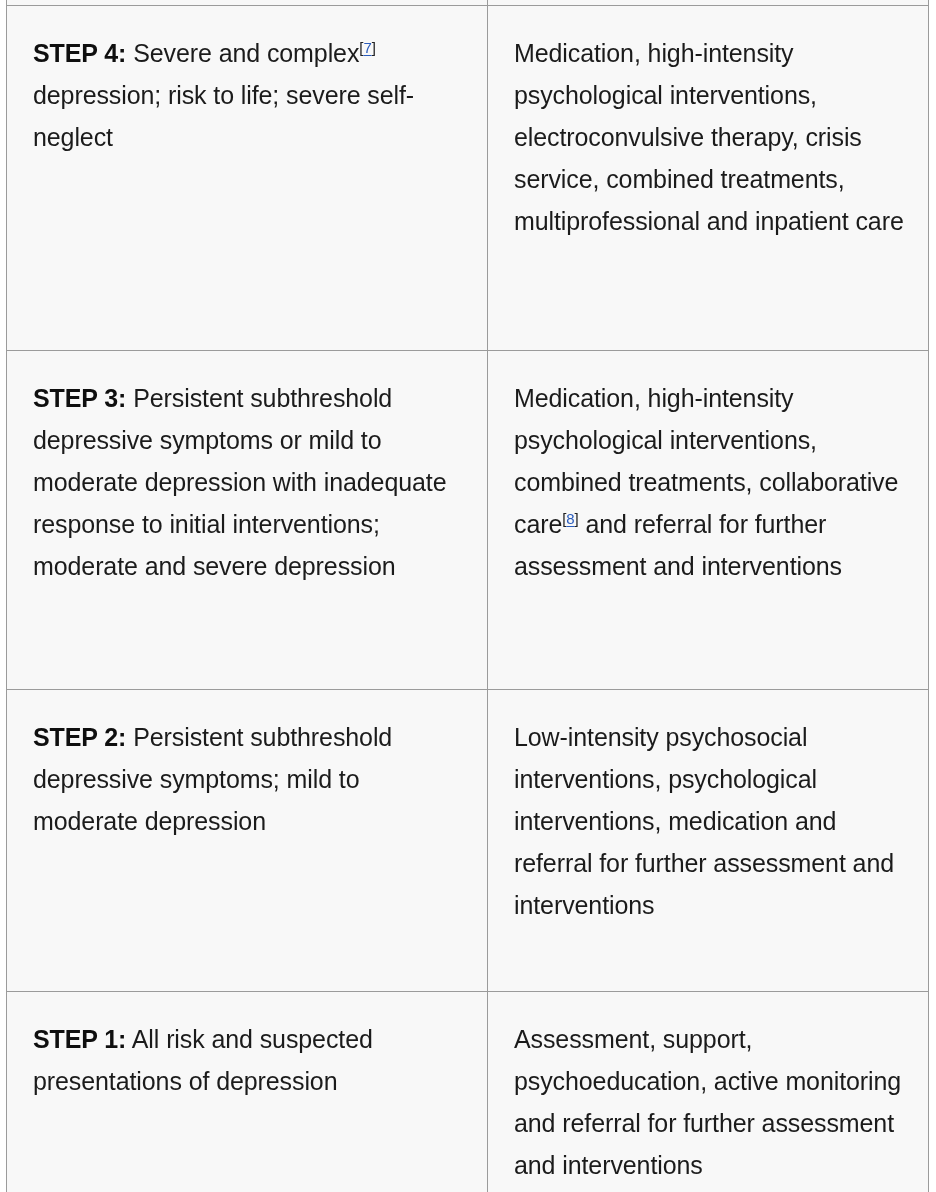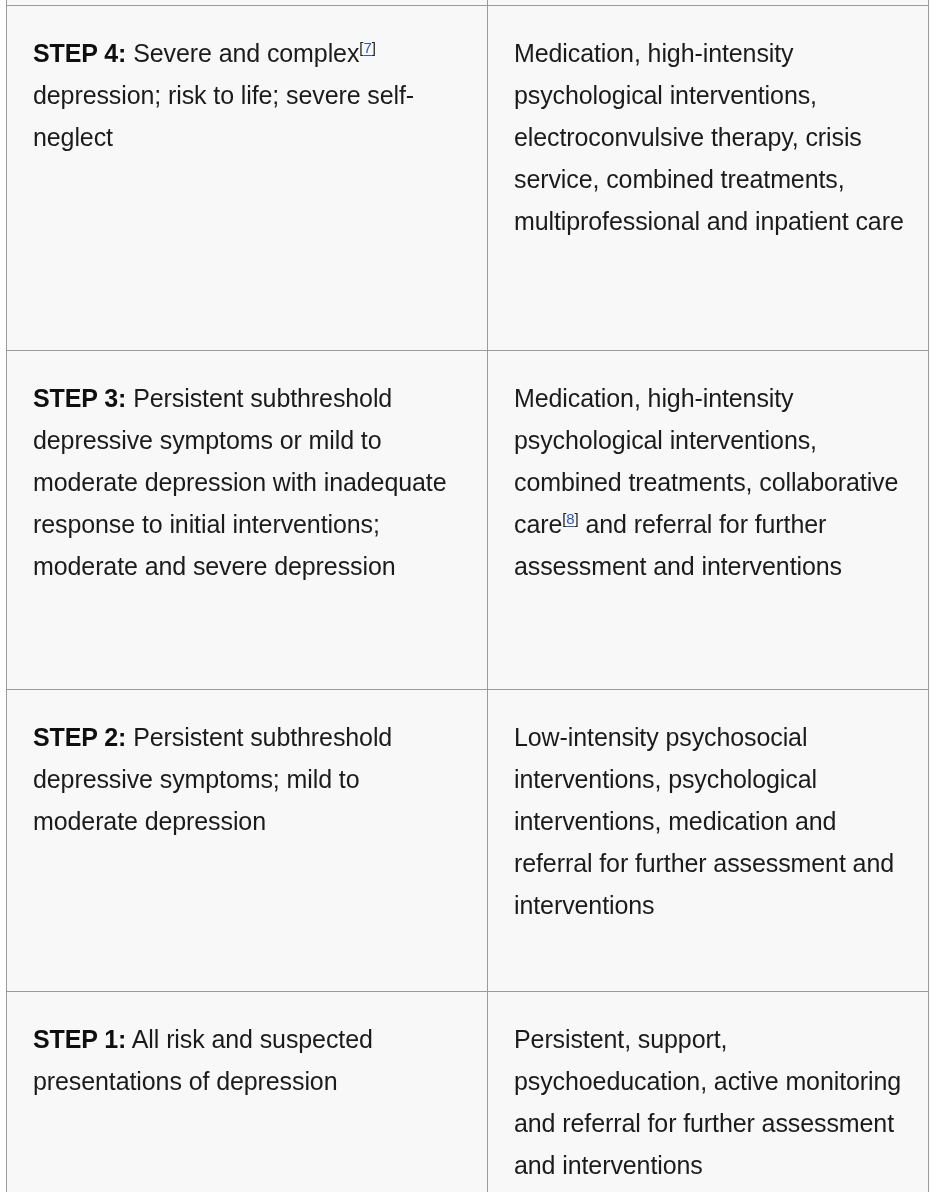--- a/index.html
+++ b/index.html
@@ -100,19 +100,19 @@
         <td><span class="cell-text">Medication, high-intensity psychological interventions, combined treatments, collaborative care</span><span class="ref">[<span class="ref-num">8</span>]</span> <span class="cell-text">and referral for further assessment and interventions</span></td>
       </tr>
 
       <tr class="row-s2">
         <td><span class="stage-label">STEP 2:</span> <span class="cell-text">Persistent subthreshold depressive symptoms; mild to moderate depression</span></td>
         <td><span class="cell-text">Low-intensity psychosocial interventions, psychological interventions, medication and referral for further assessment and interventions</span></td>
       </tr>
 
       <tr class="row-s1">
         <td><span class="stage-label">STEP 1:</span> <span class="cell-text">All risk and suspected presentations of depression</span></td>
-        <td><span class="cell-text">Persistent, support, psychoeducation, active monitoring and referral for further assessment and interventions</span></td>
+        <td><span class="cell-text">Assessment, support, psychoeducation, active monitoring and referral for further assessment and interventions</span></td>
       </tr>
 
     </tbody>
   </table>
 
 </div>
 
 </body></html>

